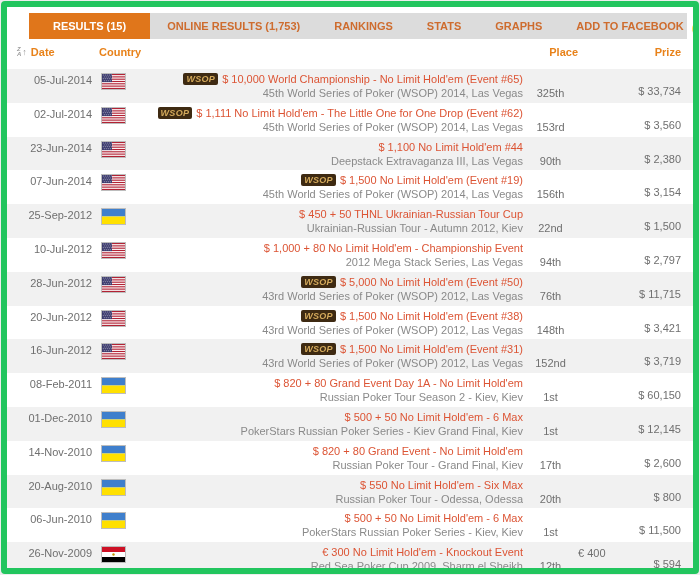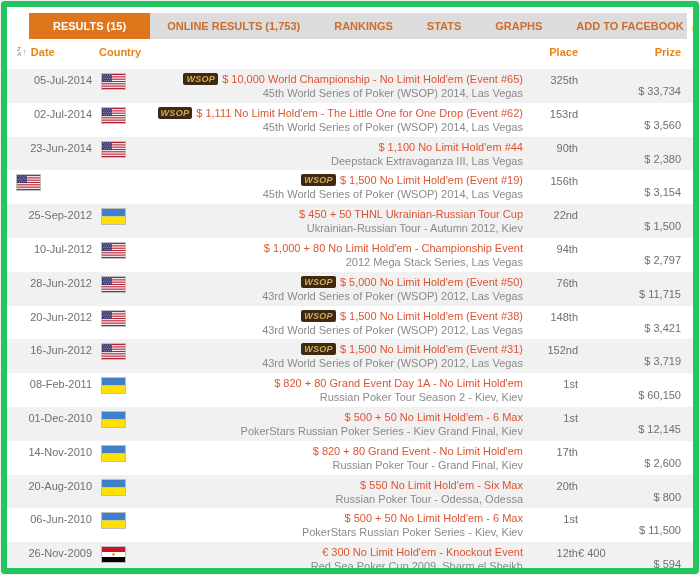--- a/index.html
+++ b/index.html
@@ -43,21 +43,21 @@
   .row{display:flex;height:33.8px;padding:0 12px 0 0;font-size:11px;cursor:pointer;}
   .row.alt{background:var(--row-alt-bg);}
   .cell-date{width:85px;text-align:right;color:var(--dark-muted);padding-top:5px;}
   .cell-flag{width:52px;padding-left:9px;padding-top:4px;}
   .flag{display:inline-block;border:1px solid #BDBDBD;line-height:0;background:#fff;}
   .flag svg{display:block;}
   .cell-event{flex:1;overflow:hidden;padding-top:4px;text-align:right;}
   .event-title{color:var(--event-title);line-height:13px;white-space:nowrap;}
   .event-sub{color:var(--muted-text);line-height:13px;white-space:nowrap;margin-top:1px;}
   .wsop-badge{display:inline-block;background:var(--wsop-bg);color:var(--wsop-text);font-size:9px;font-weight:bold;font-style:italic;padding:1px 3px;border-radius:2px;margin-right:4px;position:relative;top:-1px;letter-spacing:0.3px;}
-  .cell-place{width:55px;text-align:right;color:var(--dark-muted);padding-top:5px;}
+  .cell-place{width:55px;text-align:center;color:var(--dark-muted);padding-top:18px;}
   .cell-local{width:45px;text-align:left;color:var(--dark-muted);padding-top:5px;}
   .cell-prize{width:58px;text-align:right;color:var(--dark-muted);padding-top:16px;}
 </style>
 </head>
 <body>
 
 <div class="page">
 
   <div class="tabbar">
       <div class="tab active">
@@ -216,20 +216,21 @@
             </svg></span></div>
         <div class="cell-event">
           <div class="event-title-line"><span class="event-title">$ 1,100 No Limit Hold'em #44</span></div>
           <div class="event-sub">Deepstack Extravaganza III, Las Vegas</div>
         </div>
         <div class="cell-place">90th</div>
         <div class="cell-local"></div>
         <div class="cell-prize">$ 2,380</div>
       </div>
       <div class="row">
+        <div class="cell-date">07-Jun-2014</div>
         <div class="cell-flag"><span class="flag"><svg width="23" height="15" viewBox="0 0 23 15">
               <rect width="23" height="15" fill="#fff"></rect>
               <rect x="0" y="0.000" width="23" height="1.154" fill="#B22234"></rect>
               <rect x="0" y="2.308" width="23" height="1.154" fill="#B22234"></rect>
               <rect x="0" y="4.615" width="23" height="1.154" fill="#B22234"></rect>
               <rect x="0" y="6.923" width="23" height="1.154" fill="#B22234"></rect>
               <rect x="0" y="9.230" width="23" height="1.154" fill="#B22234"></rect>
               <rect x="0" y="11.538" width="23" height="1.154" fill="#B22234"></rect>
               <rect x="0" y="13.846" width="23" height="1.154" fill="#B22234"></rect>
               <rect width="10" height="8.1" fill="#3C3B6E"></rect>

